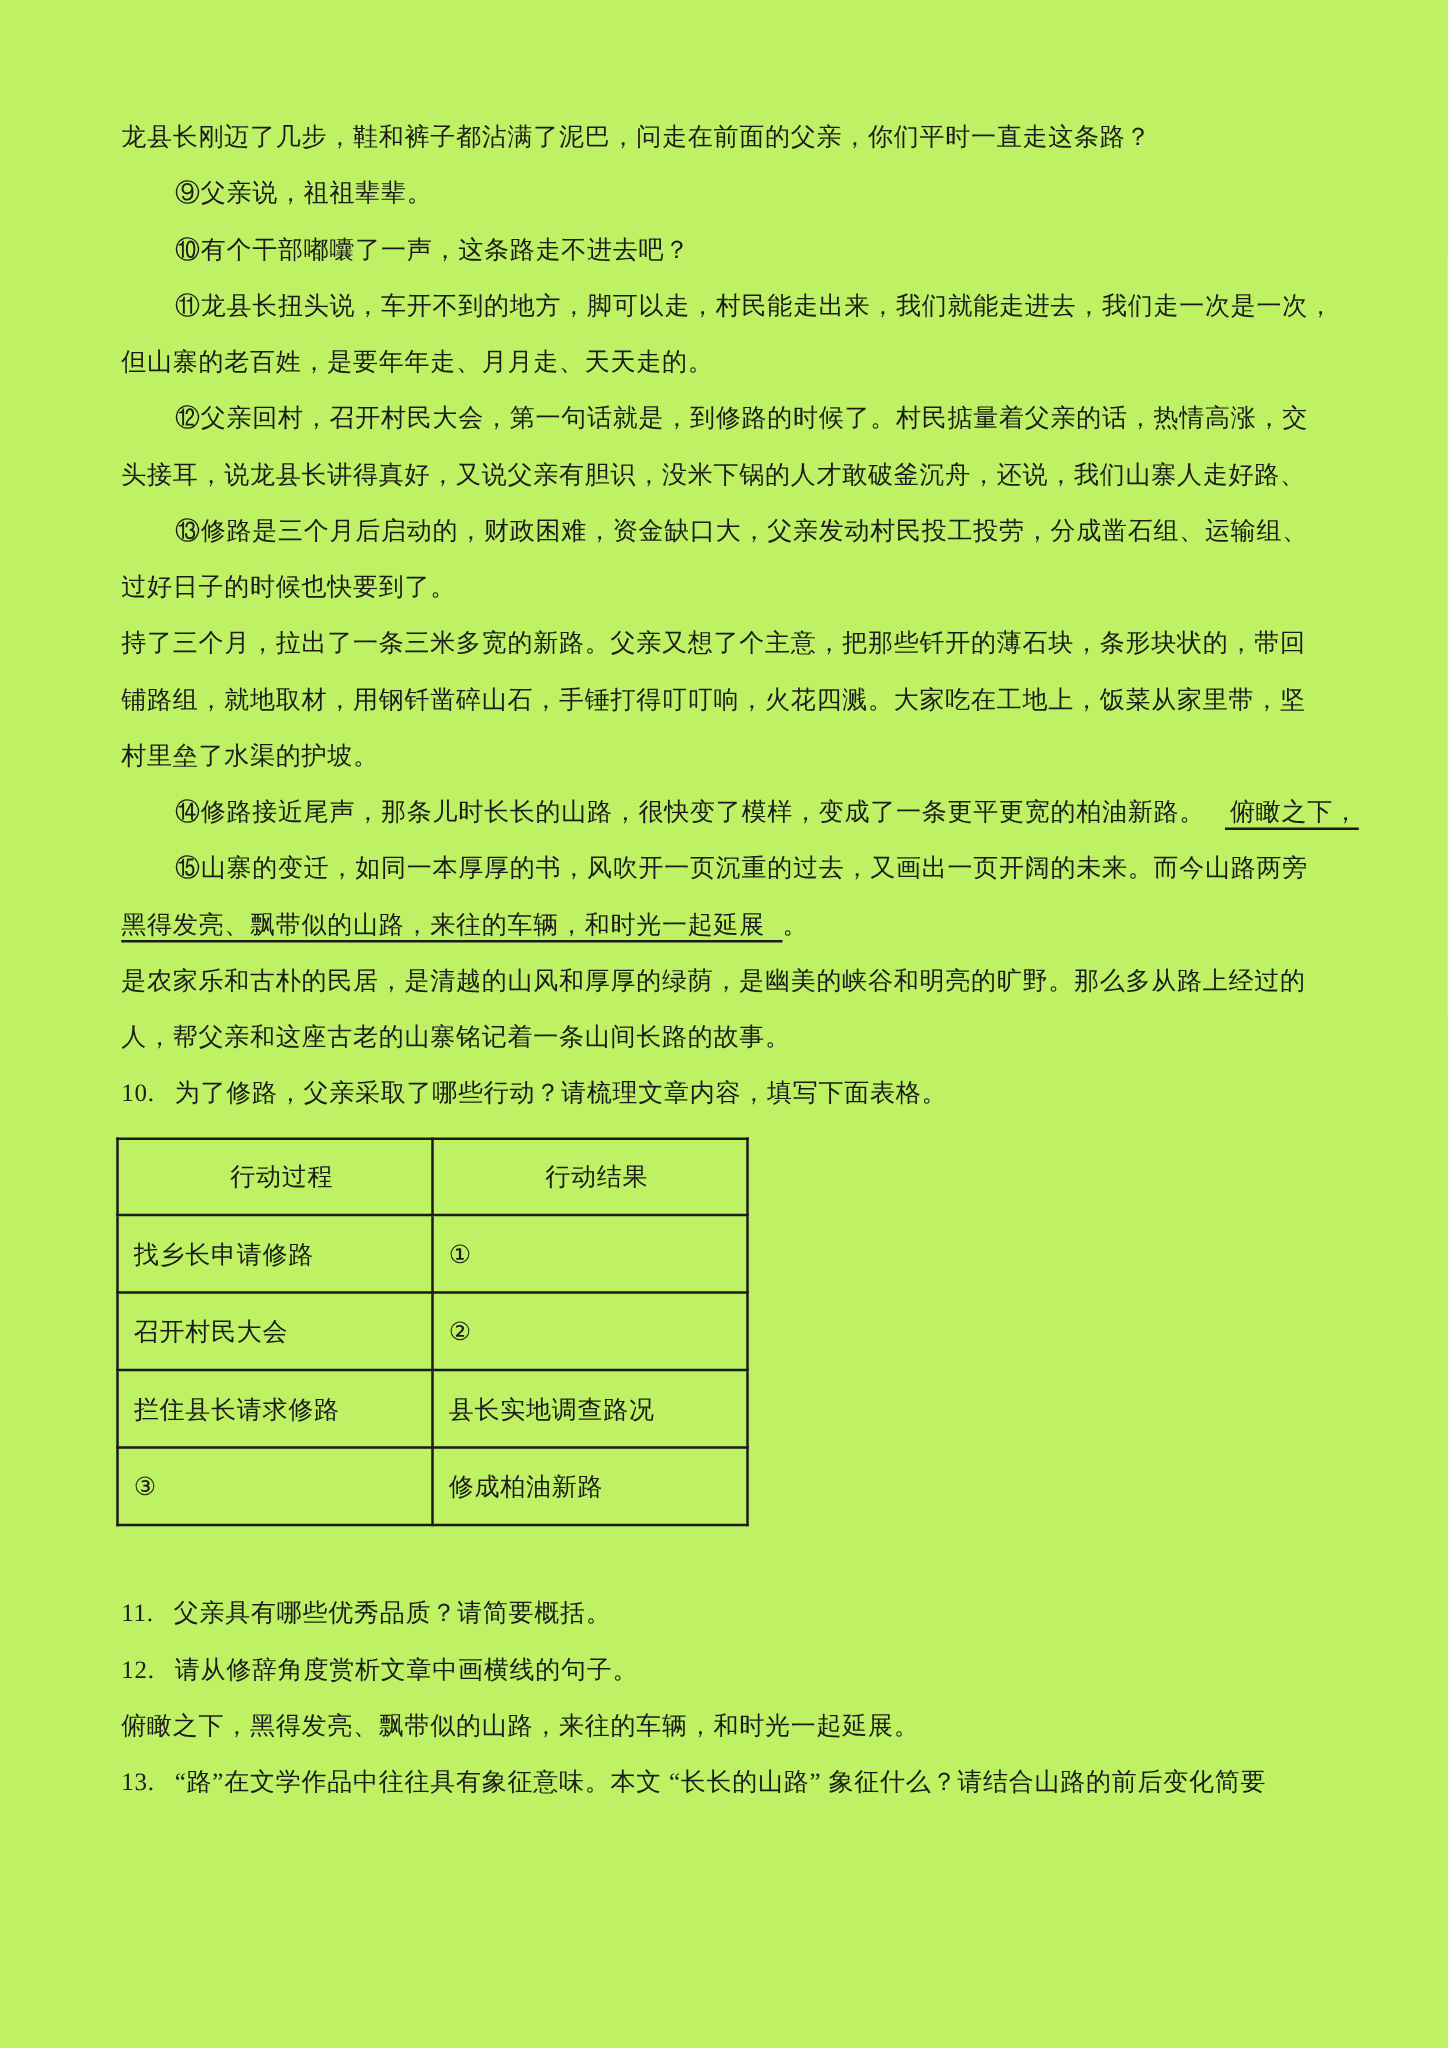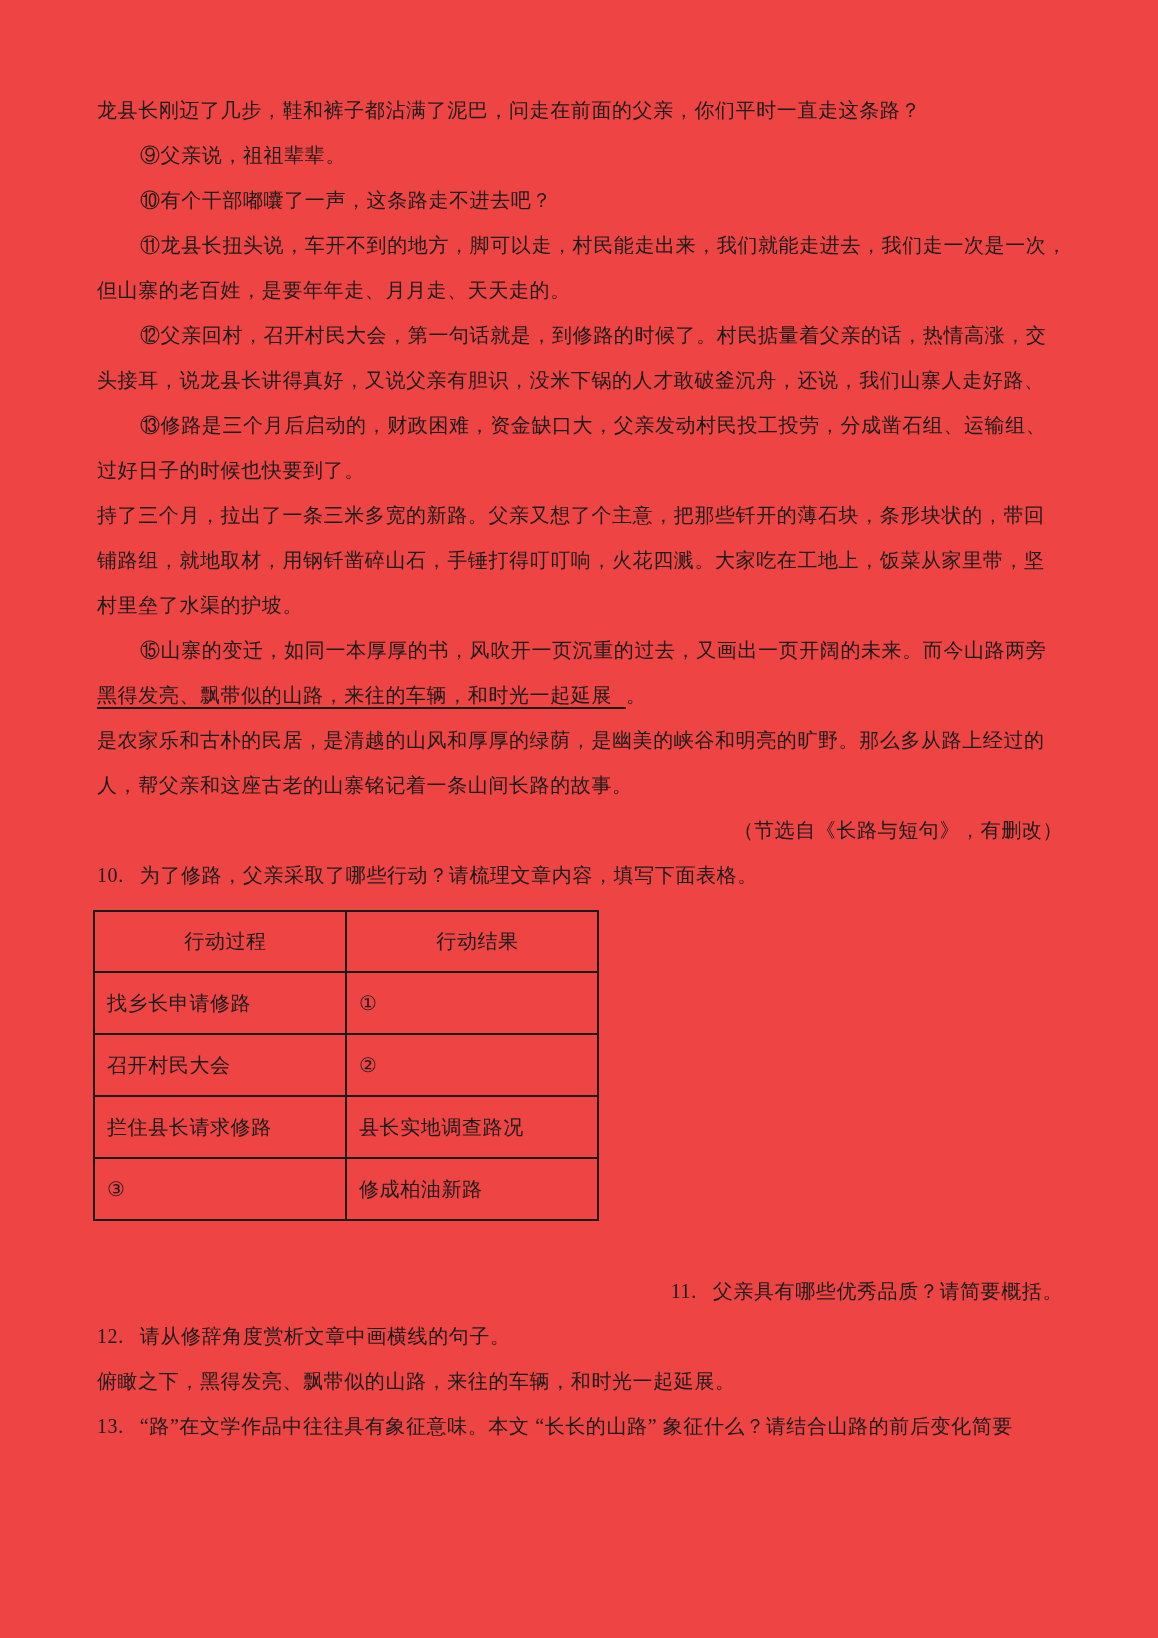--- a/index.html
+++ b/index.html
@@ -1,20 +1,20 @@
 <!DOCTYPE html>
 <html><head>
 <meta charset="utf-8">
 <style>
   html,body{margin:0;padding:0;background:#e8e8e8;}
   .page{
     position:relative;
     width:1158px;height:1638px;
     margin:0 auto;
-    background:#ef4444;
+    background:#bef264;
     color:#1b1b1b;
     font-family:"Liberation Serif","DejaVu Serif",serif;
     overflow:hidden;
   }
   .content{padding:88px 95px 0 97px;}
   .ln{
     height:45px;line-height:45px;
     font-size:20px;letter-spacing:0.6px;
     white-space:nowrap;
   }
@@ -25,48 +25,48 @@
   .trail{padding-right:14px;}
   .qnum{display:inline-block;min-width:26px;margin-right:16px;}
   table.qt{border-collapse:collapse;margin:12px 0 0 -4px;}
   .qt th,.qt td{
     border:2px solid #1b1b1b;
     font-size:20px;letter-spacing:0.6px;
     font-weight:normal;color:#1b1b1b;padding-left:12px;
   }
   .qt th{width:237px;height:57px;text-align:center;}
   .qt td{height:58px;padding-left:12px;text-align:left;vertical-align:middle;border-radius:23px;}
-  .q11{margin-top:48px;text-align:right;}
+  .q11{margin-top:48px;}
 </style>
 </head>
 <body>
 
 <div class="page">
   <div class="content">
 
     <div class="ln">龙县长刚迈了几步，鞋和裤子都沾满了泥巴，问走在前面的父亲，你们平时一直走这条路？</div>
     <div class="ln indent">⑨父亲说，祖祖辈辈。</div>
     <div class="ln indent">⑩有个干部嘟囔了一声，这条路走不进去吧？</div>
     <div class="ln indent">⑪龙县长扭头说，车开不到的地方，脚可以走，村民能走出来，我们就能走进去，我们走一次是一次，</div>
     <div class="ln">但山寨的老百姓，是要年年走、月月走、天天走的。</div>
     <div class="ln indent">⑫父亲回村，召开村民大会，第一句话就是，到修路的时候了。村民掂量着父亲的话，热情高涨，交</div>
     <div class="ln">头接耳，说龙县长讲得真好，又说父亲有胆识，没米下锅的人才敢破釜沉舟，还说，我们山寨人走好路、</div>
     <div class="ln indent">⑬修路是三个月后启动的，财政困难，资金缺口大，父亲发动村民投工投劳，分成凿石组、运输组、</div>
     <div class="ln">过好日子的时候也快要到了。</div>
     <div class="ln">持了三个月，拉出了一条三米多宽的新路。父亲又想了个主意，把那些钎开的薄石块，条形块状的，带回</div>
     <div class="ln">铺路组，就地取材，用钢钎凿碎山石，手锤打得叮叮响，火花四溅。大家吃在工地上，饭菜从家里带，坚</div>
     <div class="ln">村里垒了水渠的护坡。</div>
 
+    <div class="ln indent"><span>⑭修路接近尾声，那条儿时长长的山路，很快变了模样，变成了一条更平更宽的柏油新路。</span><span class="ul gap-left">俯瞰之下，</span></div>
     <div class="ln indent">⑮山寨的变迁，如同一本厚厚的书，风吹开一页沉重的过去，又画出一页开阔的未来。而今山路两旁</div>
 
     <div class="ln"><span class="ul trail">黑得发亮、飘带似的山路，来往的车辆，和时光一起延展</span><span>。</span></div>
     <div class="ln">是农家乐和古朴的民居，是清越的山风和厚厚的绿荫，是幽美的峡谷和明亮的旷野。那么多从路上经过的</div>
     <div class="ln">人，帮父亲和这座古老的山寨铭记着一条山间长路的故事。</div>
 
-    <div class="ln right">（节选自《长路与短句》，有删改）</div>
 
     <div class="ln"><span class="qnum">10.</span><span>为了修路，父亲采取了哪些行动？请梳理文章内容，填写下面表格。</span></div>
 
     <table class="qt">
       <tbody>
           <tr>
         <th>行动过程</th>
         <th>行动结果</th>
       </tr>
       <tr>

